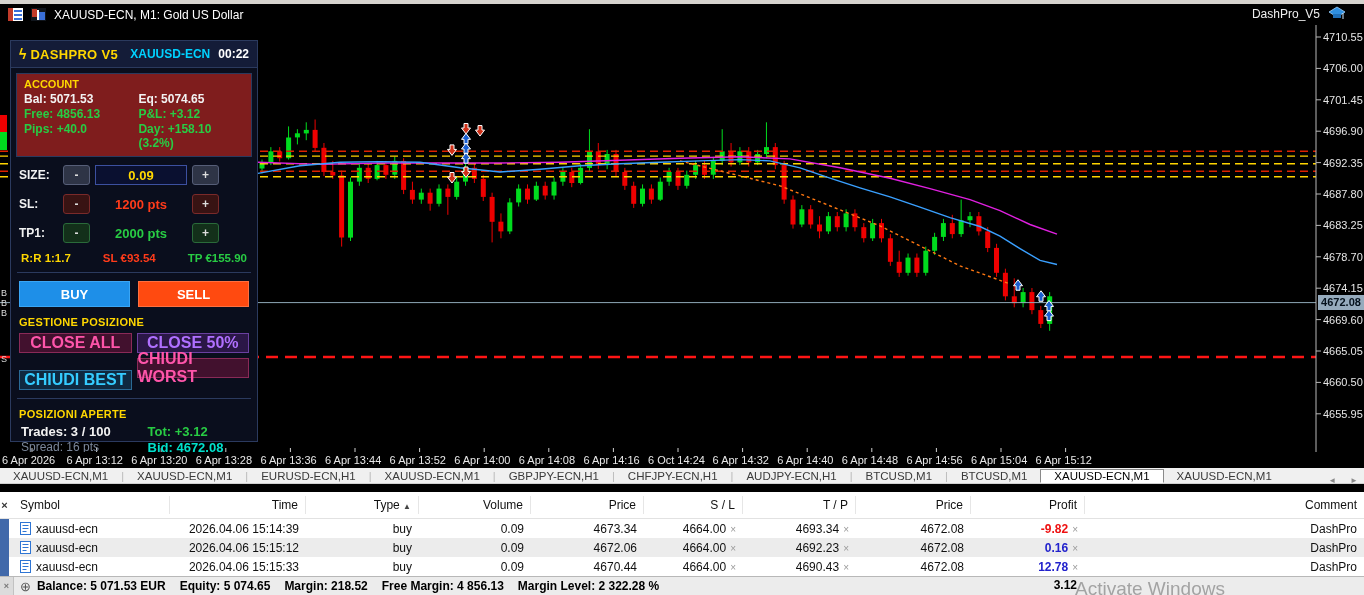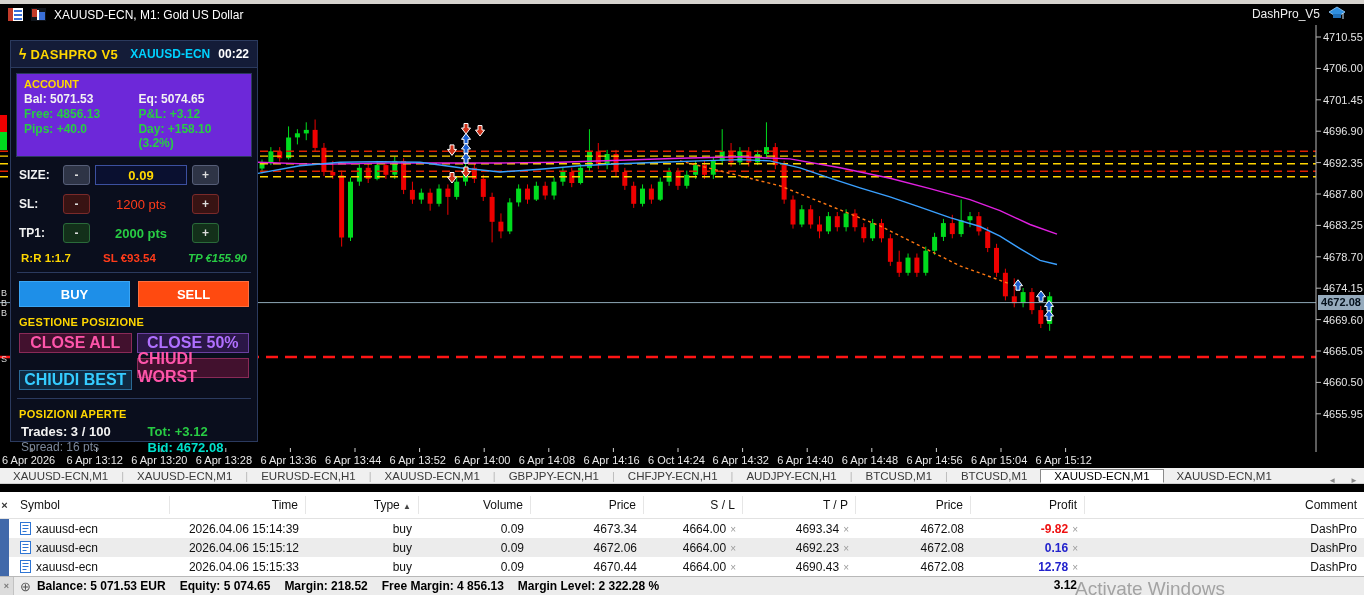--- a/index.html
+++ b/index.html
@@ -20,36 +20,36 @@
   
   #time-axis{left:0;top:452px;width:1364px;height:16px;background:#000;}
   .t-label{position:absolute;top:2px;color:#e8e8e8;font-size:11px;white-space:nowrap;}
   
   #panel{left:10px;top:40px;width:248px;height:402px;background:#0a0e1d;border:1px solid #2b3a5e;box-sizing:border-box;}
   #panel-header{height:26px;background:#141c38;border-bottom:1px solid #2b3a5e;display:flex;align-items:center;padding:0 8px;}
   #panel-header .bolt{color:#ffd700;font-size:14px;font-weight:bold;margin-right:4px;}
   #panel-header .pname{color:#ffd700;font-size:13px;font-weight:bold;letter-spacing:.3px;}
   #panel-header .psym{color:#00d2ff;font-size:12px;font-weight:bold;margin-left:auto;}
   #panel-header .ptimer{color:#fff;font-size:12px;font-weight:bold;margin-left:8px;}
-  #acct-box{margin:5px 5px 0 5px;border:1px solid #2b3a5e;background:#6d28d9;padding:4px 7px 6px 7px;}
+  #acct-box{margin:5px 5px 0 5px;border:1px solid #2b3a5e;background:#7f1d1d;padding:4px 7px 6px 7px;}
   #acct-box .hdg{color:#ffd700;font-size:11px;font-weight:bold;margin-bottom:2px;}
   #acct-box .g{display:grid;grid-template-columns:52% 48%;row-gap:1px;}
   #acct-box .w{color:#f2f2f2;font-size:12px;font-weight:bold;}
   #acct-box .gr{color:#28cc44;font-size:12px;font-weight:bold;}
   .ctl-row{display:flex;align-items:center;padding:0 8px;margin-top:7px;height:22px;}
   .ctl-row .lbl{width:44px;color:#f2f2f2;font-size:12px;font-weight:bold;}
   .stp{width:27px;height:20px;border-radius:3px;display:flex;align-items:center;justify-content:center;color:#ddd;font-size:12px;font-weight:bold;box-sizing:border-box;}
   .stp.neu{background:#2e3446;border:1px solid #565e78;}
   .stp.red{background:#381313;border:1px solid #7a2a2a;}
   .stp.grn{background:#13301a;border:1px solid #2a6a3a;}
   .val-box{width:92px;height:20px;margin:0 5px;background:#0a1030;border:1px solid #3c50a0;color:#ffd700;font-size:13px;font-weight:bold;display:flex;align-items:center;justify-content:center;box-sizing:border-box;}
-  .val-red{width:92px;margin:0 5px;color:#ff3b1a;font-size:13px;font-weight:normal;text-align:center;}
+  .val-red{width:92px;margin:0 5px;color:#ff3b1a;font-size:13px;font-weight:bold;text-align:center;}
   .val-grn{width:92px;margin:0 5px;color:#28cc44;font-size:13px;font-weight:bold;text-align:center;}
   #risk-row{display:flex;justify-content:space-between;padding:0 10px;margin-top:8px;font-size:11.5px;font-weight:bold;}
-  #risk-row .rr{color:#ffd700;} #risk-row .sle{color:#ff3b1a;} #risk-row .tpe{color:#28cc44;font-style:italic;}
+  #risk-row .rr{color:#ffd700;} #risk-row .sle{color:#ff3b1a;} #risk-row .tpe{color:#28cc44;}
   .divider{height:1px;background:#2b3a5e;margin:8px 6px 0 6px;}
   #buysell{display:flex;gap:8px;padding:0 8px;margin-top:8px;}
   #buy-btn{flex:1;height:24px;background:#1e8fe8;color:#fff;font-size:13px;font-weight:bold;display:flex;align-items:center;justify-content:center;border:1px solid #3aa6f5;}
   #sell-btn{flex:1;height:24px;background:#ff4a10;color:#fff;font-size:13px;font-weight:bold;display:flex;align-items:center;justify-content:center;border:1px solid #ff7040;}
   .sec-hdg{color:#ffd700;font-size:11px;font-weight:bold;padding:0 8px;margin-top:9px;letter-spacing:.3px;}
   #close-grid{display:grid;grid-template-columns:1fr 1fr;gap:5px;padding:0 8px;margin-top:5px;}
   .cbtn{height:20px;font-size:16px;font-weight:bold;display:flex;align-items:center;justify-content:center;box-sizing:border-box;}
   .c-all{background:#42112e;border:1px solid #8a2a58;color:#ff55aa;}
   .c-50{background:#2b1747;border:1px solid #6a40a0;color:#b070ff;}
   .c-best{background:#0f2940;border:1px solid #2a6a95;color:#35ccff;margin-top:12px;}

